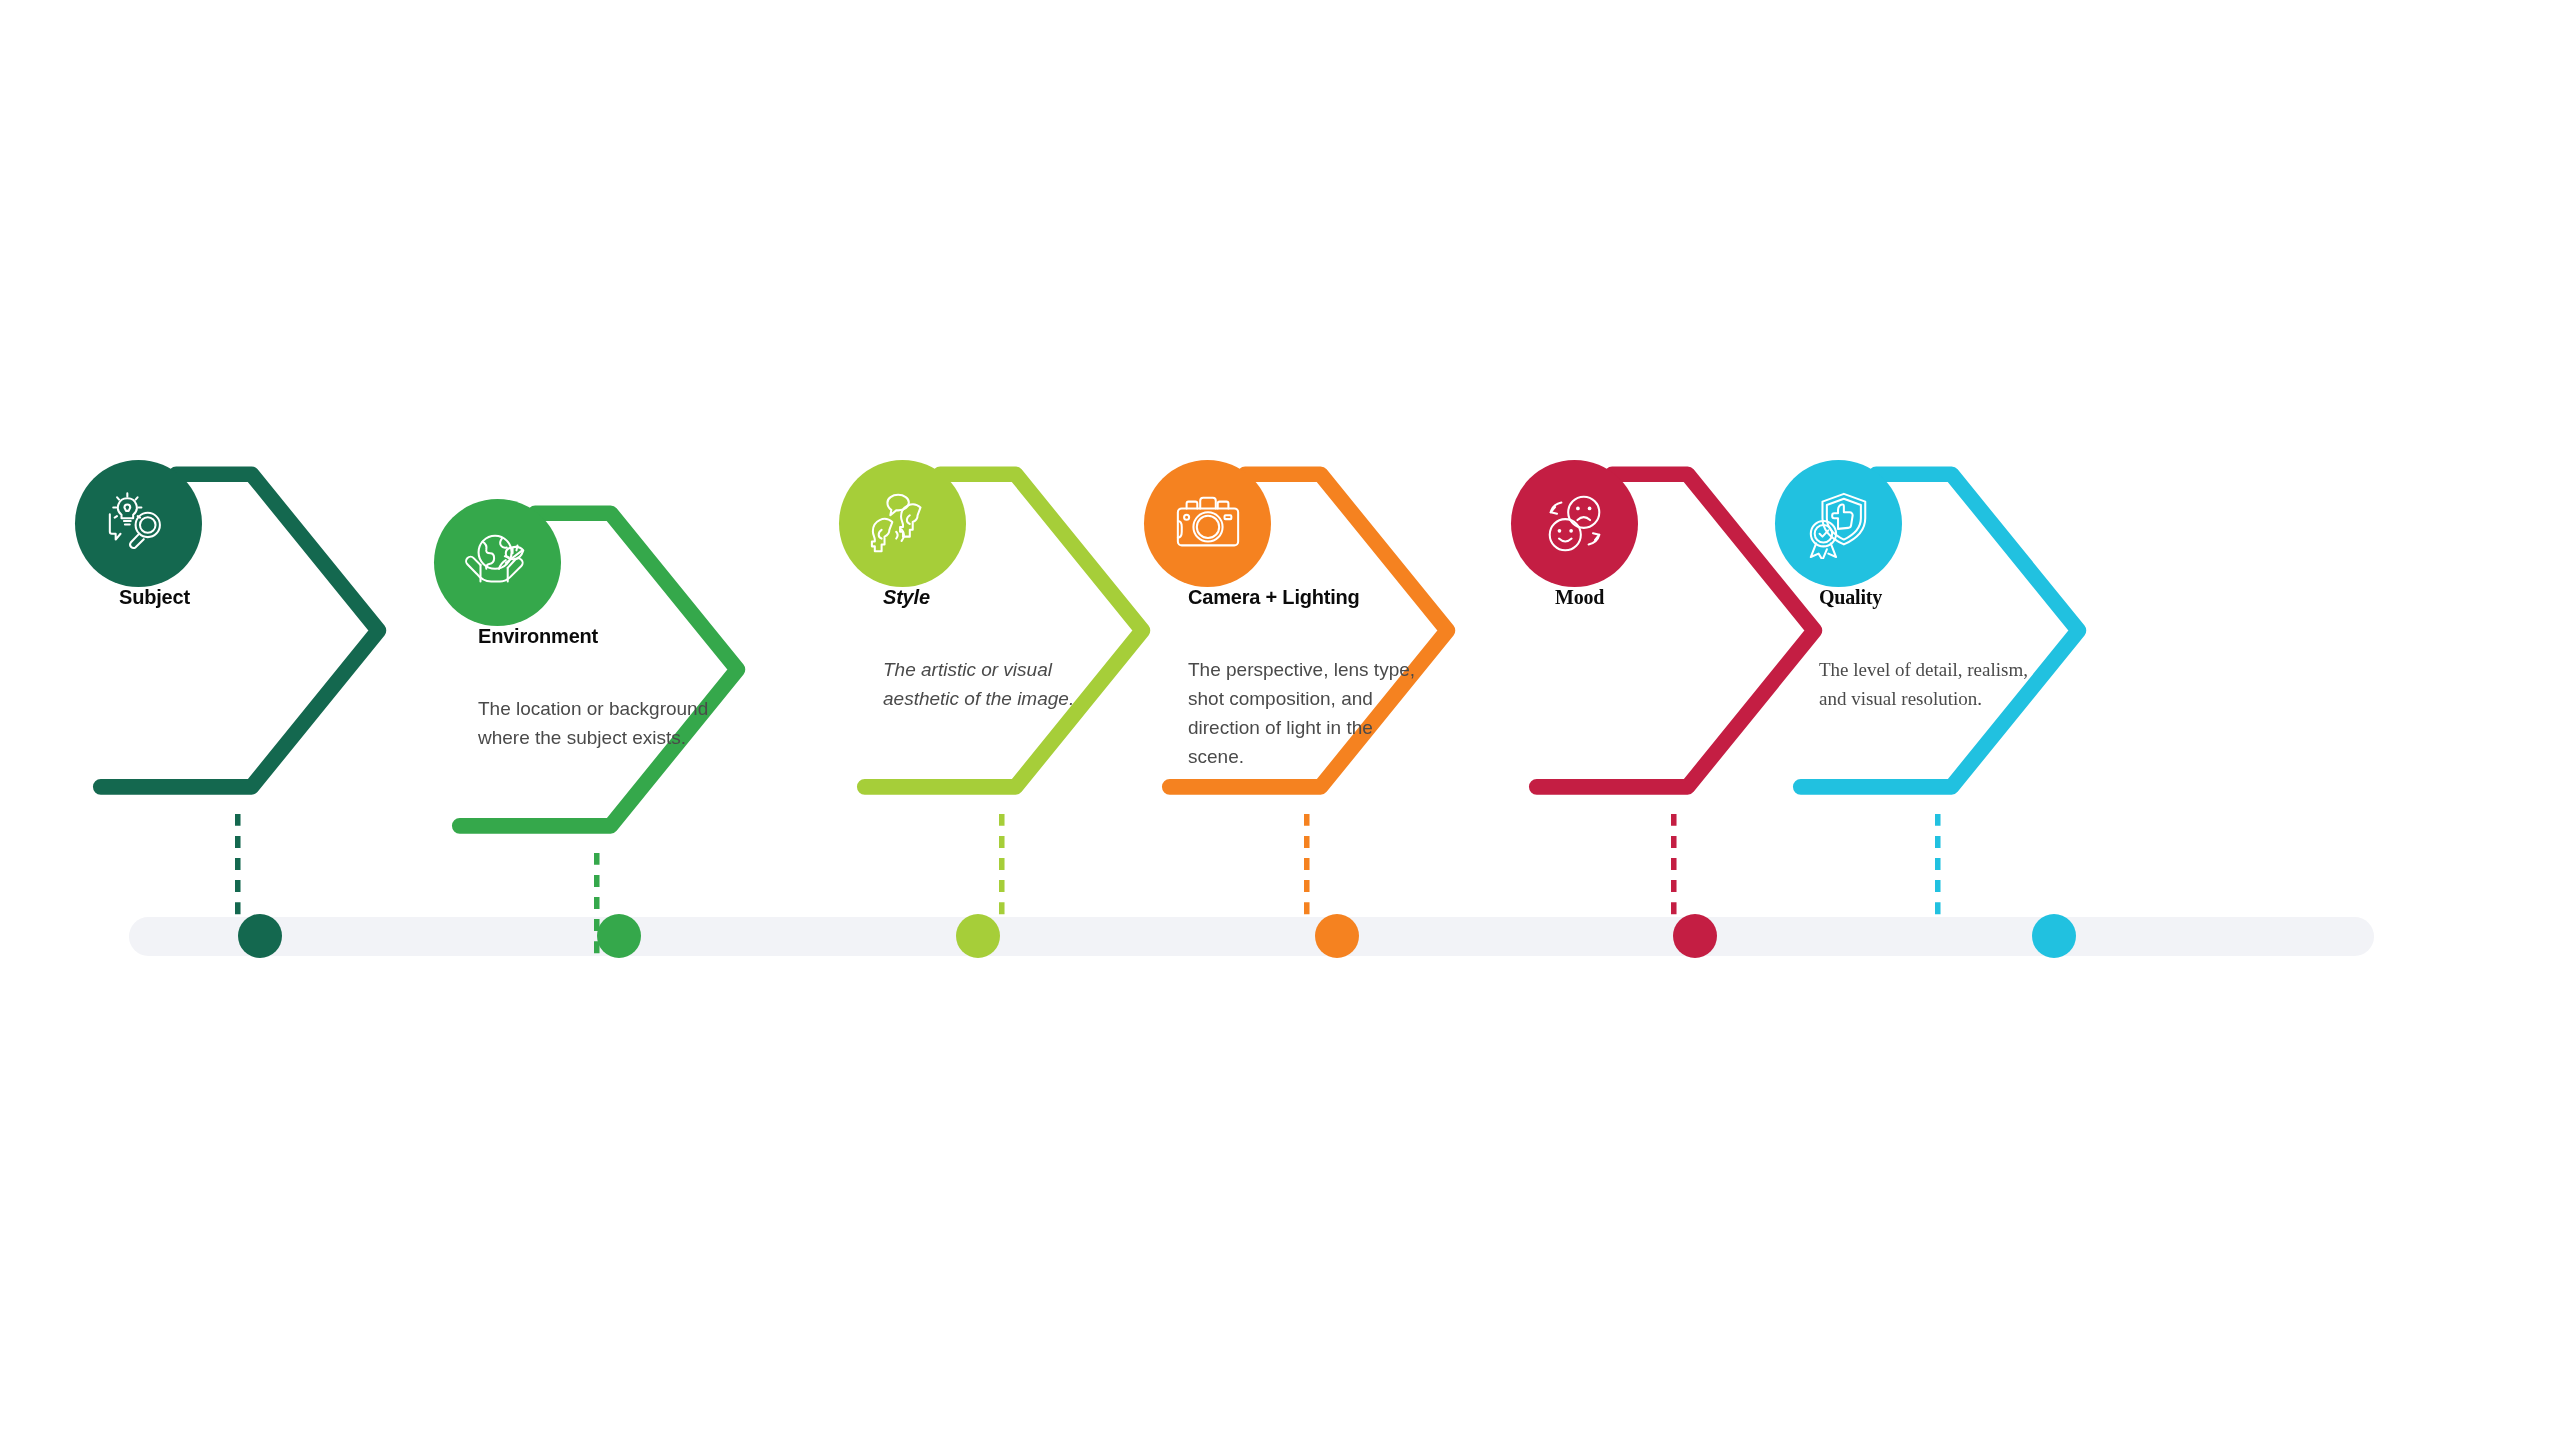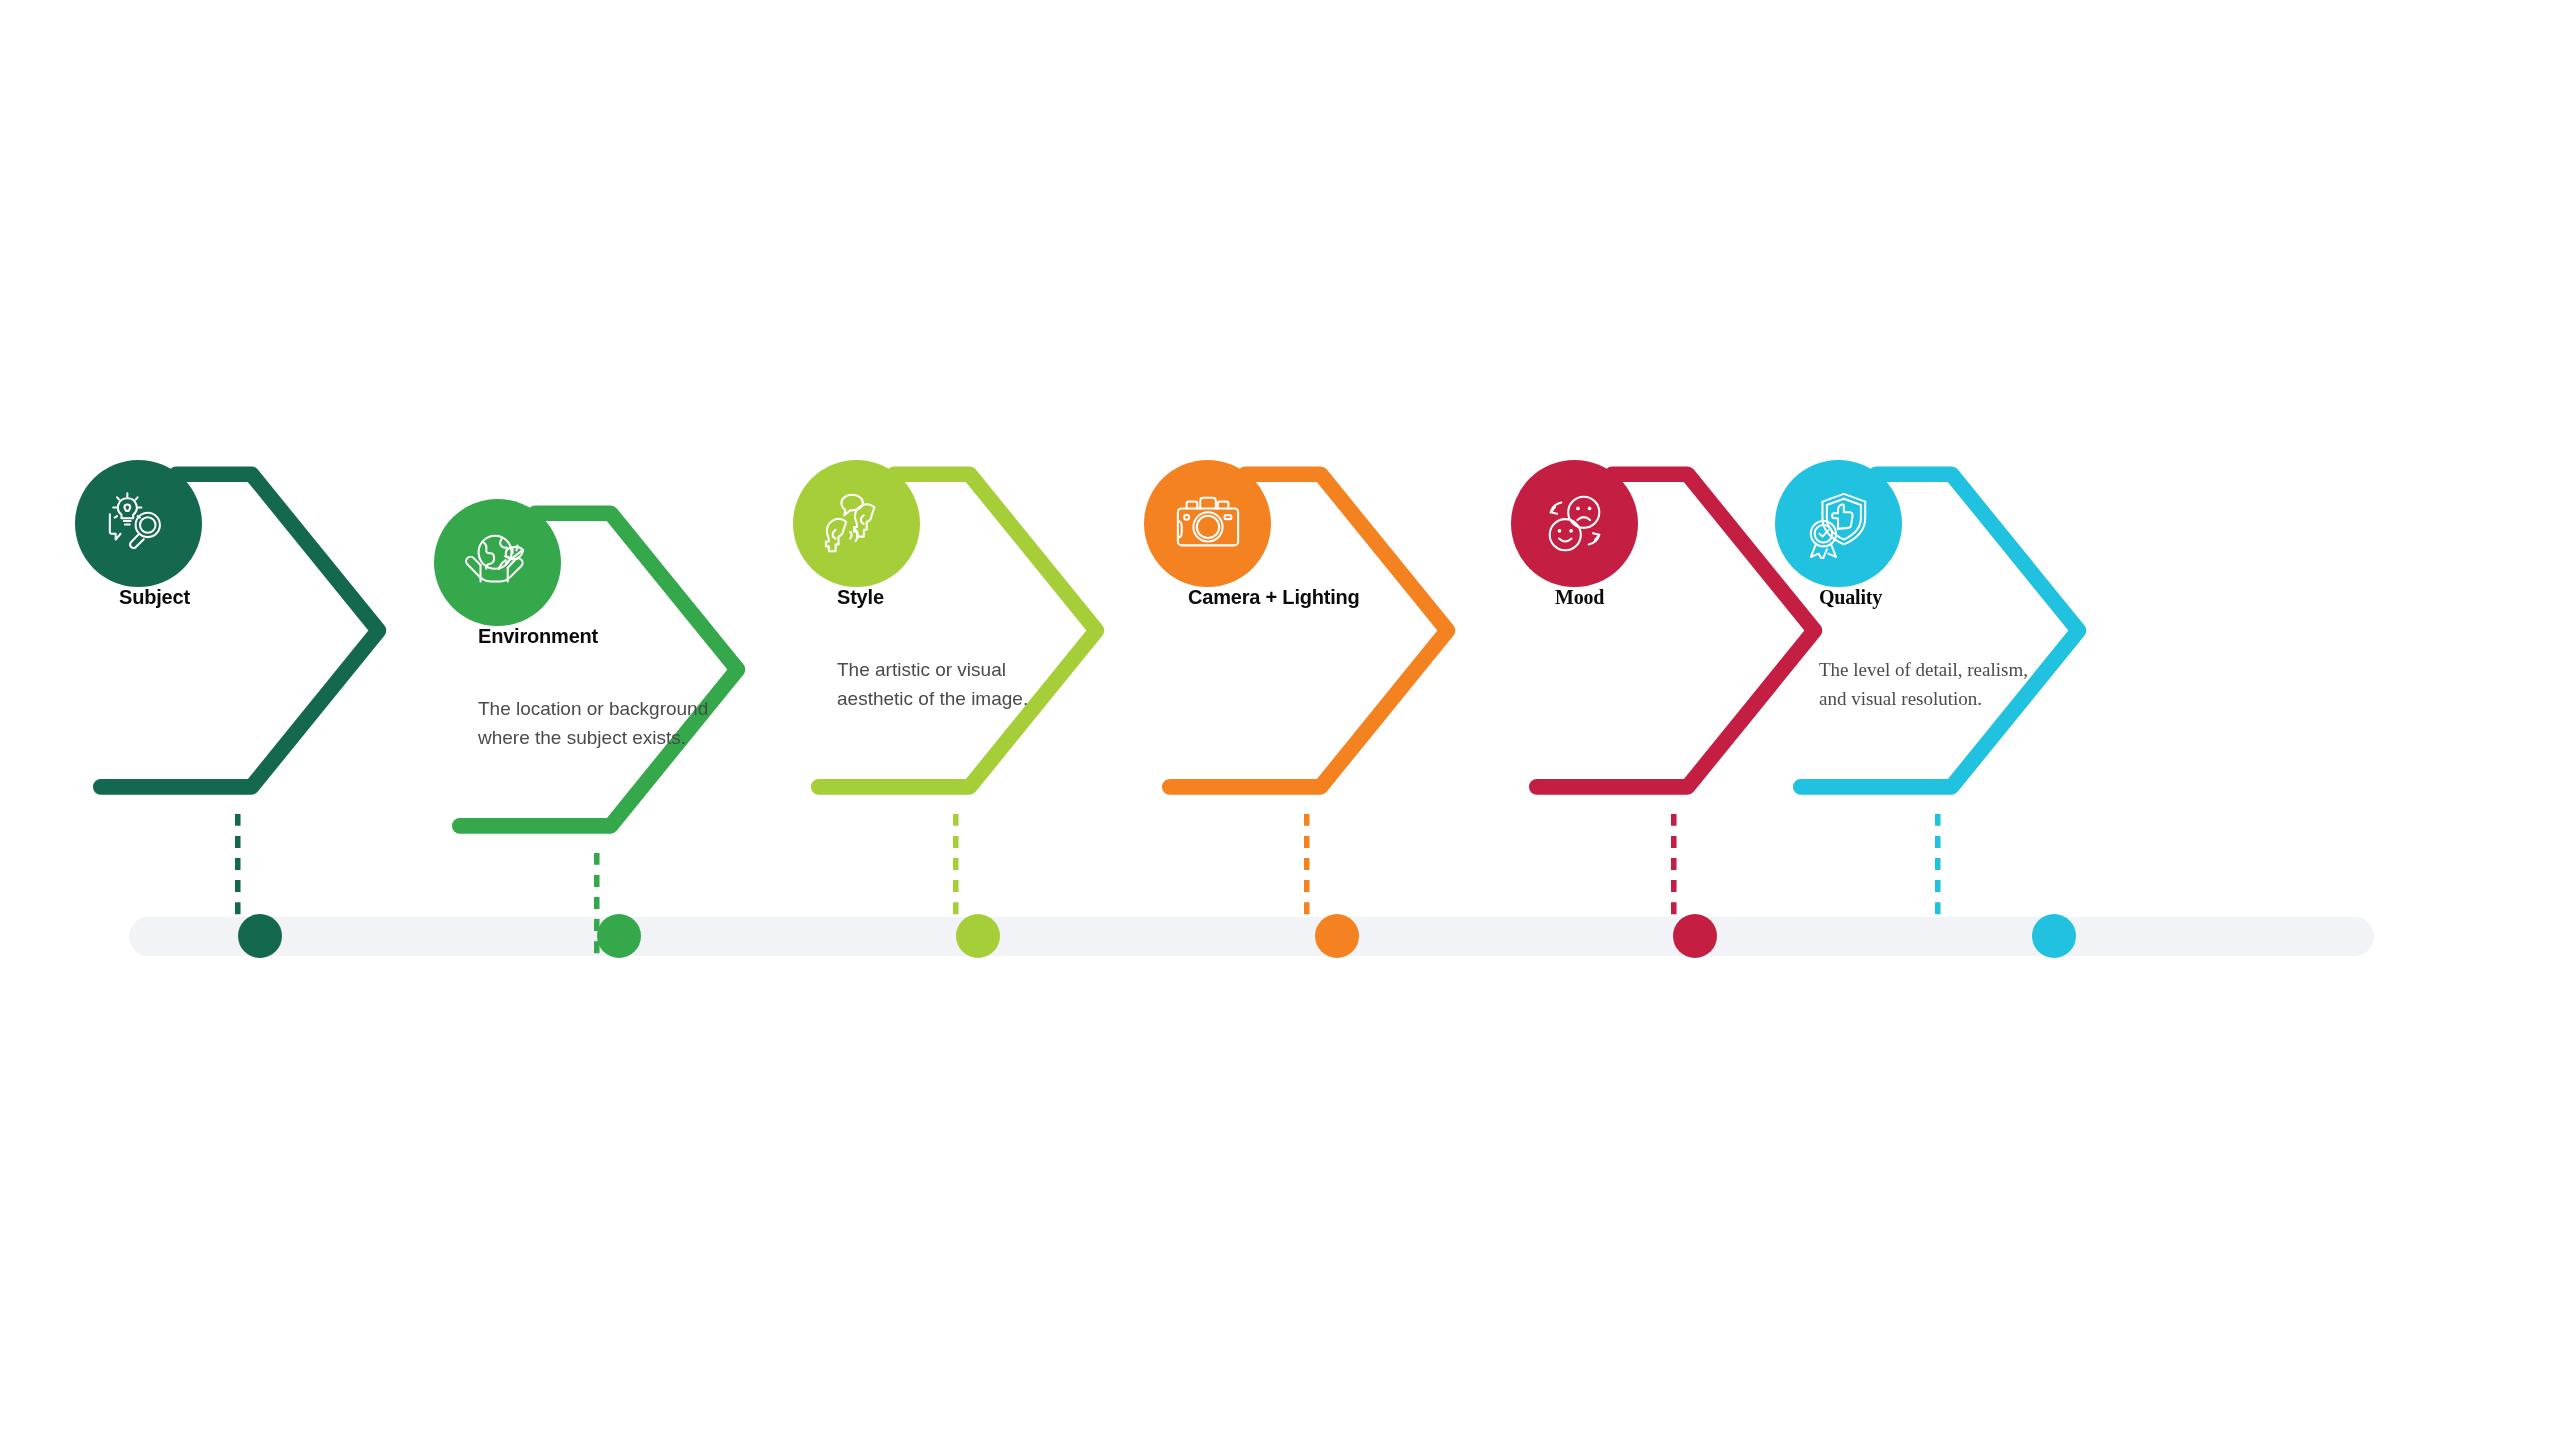--- a/index.html
+++ b/index.html
@@ -105,21 +105,21 @@
       <path d="M51 26 l0 -5 M47 30 l-4 -1 M55 23 l1 -5"></path>
       <path d="M18 38 l-7 -7 a4.5 4.5 0 0 0 -6.5 6.3 L14 47 q6 8 15 8 h9 q6 0 11 -5 l11 -11 a4.5 4.5 0 0 0 -6.4 -6.4 L46 41"></path>
       <path d="M18 38 v17"></path>
       <path d="M46 41 v14"></path>
     </g>
           </svg>
         </div>
         <div class="title">Environment</div>
         <div class="desc">The location or background where the subject exists.</div>
       </div>
-      <div class="step" style="left: 793px;">
+      <div class="step" style="left: 839px; font-style: italic;">
         <svg class="arrow-svg" viewBox="0 0 460 560">
           <path d="M 110 35 L 192 35 L 330 205 L 192 375 L 28 375" fill="none" stroke="#a6ce39" stroke-width="17" stroke-linecap="round" stroke-linejoin="round"></path>
         </svg>
         <svg class="arrow-svg" viewBox="0 0 460 130" style="top: 810px; height: 120px;">
           <path d="M 177 4 L 177 120" stroke="#a6ce39" stroke-width="6" stroke-dasharray="13 11" fill="none"></path>
         </svg>
         <div class="bubble" style="background: rgb(166, 206, 57);">
           <svg viewBox="0 0 72 72">
     <g fill="none" stroke="#fff" stroke-width="2.1" stroke-linecap="round" stroke-linejoin="round">
       <path d="M31 6 a11 8 0 1 1 0 16 h-2 l-6 5 1 -5.6 A8.6 8.6 0 0 1 20 14 a11 8 0 0 1 11 -8z"></path>
@@ -150,20 +150,21 @@
       <path d="M28 20 v-8 a3 3 0 0 1 3 -3 h10 a3 3 0 0 1 3 3 v8"></path>
       <circle cx="36" cy="39" r="15"></circle>
       <circle cx="36" cy="39" r="11.5"></circle>
       <circle cx="14" cy="29" r="2.6"></circle>
       <rect x="53" y="27" width="7" height="4" rx="1"></rect>
       <path d="M5 33 q4 0 4 6 v5 q0 6 -4 6"></path>
     </g>
           </svg>
         </div>
         <div class="title">Camera + Lighting</div>
+        <div class="desc">The perspective, lens type, shot composition, and direction of light in the scene.</div>
       </div>
       <div class="step" style="left: 1511px; font-family: Liberation Serif, serif;">
         <svg class="arrow-svg" viewBox="0 0 460 560">
           <path d="M 110 35 L 192 35 L 330 205 L 192 375 L 28 375" fill="none" stroke="#c41e43" stroke-width="17" stroke-linecap="round" stroke-linejoin="round"></path>
         </svg>
         <svg class="arrow-svg" viewBox="0 0 460 130" style="top: 810px; height: 120px;">
           <path d="M 177 4 L 177 120" stroke="#c41e43" stroke-width="6" stroke-dasharray="13 11" fill="none"></path>
         </svg>
         <div class="bubble" style="background: rgb(196, 30, 67);">
           <svg viewBox="0 0 72 72">

